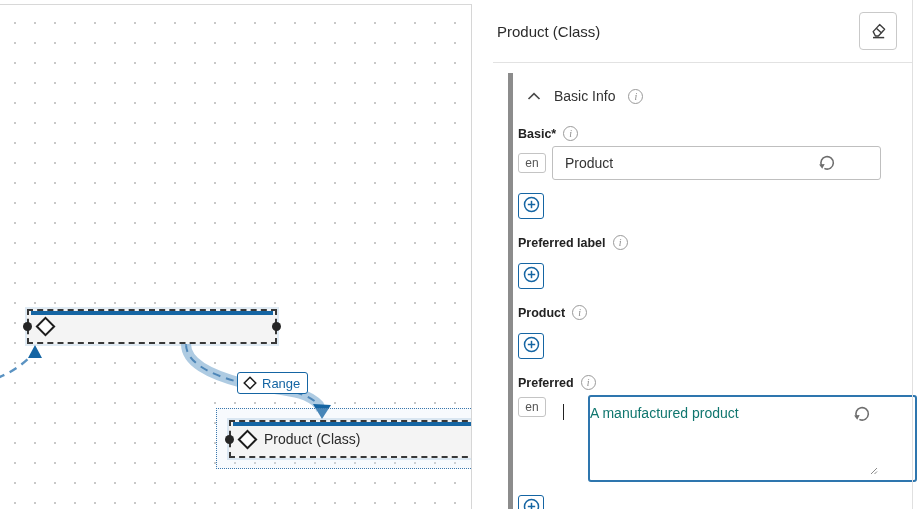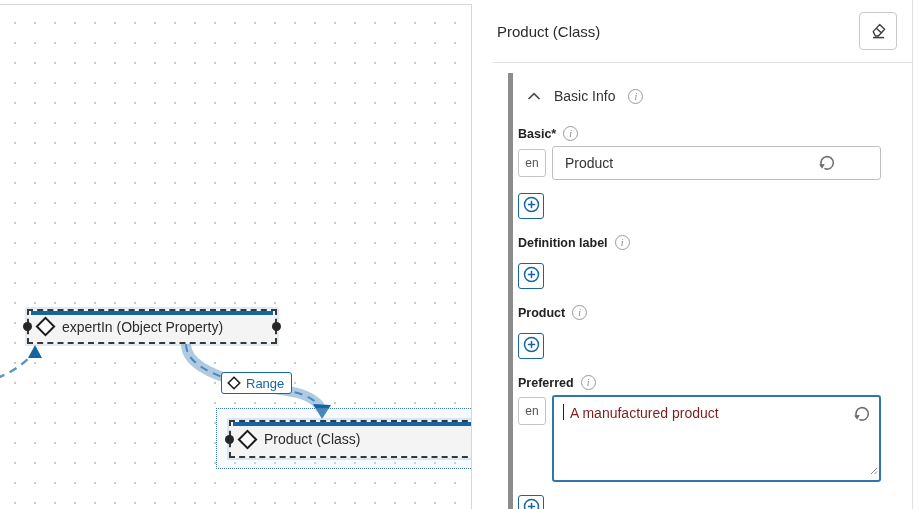--- a/index.html
+++ b/index.html
@@ -30,21 +30,21 @@
 
   #node-expertin { left:27px; top:304px; width:250px; }
 
   #product-selection {
     position:absolute; left:216px; top:403px; width:275px; height:61px;
     border:1px dotted #3a77ad; background:rgba(222,235,246,0.25);
   }
   #node-product { left:12px; top:11px; width:249px; height:38px; position:absolute; }
 
   .edge-label-box {
-    position:absolute; left:221px; top:367px; height:22px;
+    position:absolute; left:237px; top:367px; height:22px;
     background:#fff; border:1.5px solid #1565a3; border-radius:3px;
     display:flex; align-items:center; gap:5px; padding:0 7px 0 5px;
   }
   .edge-label-text { font-size:13px; color:#1565a3; }
 
   .diamond-icon svg { display:block; }
 
   
   #panel { position:absolute; left:493px; top:0; width:419px; height:509px; background:#fff; }
   #window-right-line { position:absolute; left:912px; top:0; width:1px; height:509px; background:#e0e0e0; }
@@ -68,38 +68,38 @@
   .info-icon {
     width:15px; height:15px; border:1px solid #9a9a9a; border-radius:50%;
     color:#8a8a8a; font-size:10px; font-family:"Liberation Serif", serif; font-style:italic;
     display:inline-flex; align-items:center; justify-content:center; flex:0 0 auto;
   }
   .field-label-row { display:flex; align-items:center; gap:7px; margin-top:16px; height:15px; }
   .field-label { font-size:12.5px; font-weight:bold; color:#222; }
 
   .value-row { display:flex; gap:6px; margin-top:5px; align-items:center; }
   .lang-box {
-    width:28px; height:28px; border:1px solid #c4c4c4; border-radius:3px;
+    width:28px; height:20px; border:1px solid #c4c4c4; border-radius:3px;
     display:flex; align-items:center; justify-content:center;
     font-size:12px; color:#555; background:#fff; flex:0 0 auto;
   }
   .text-input {
     width:329px; height:34px; border:1px solid #bfbfbf; border-radius:3px;
     font-family:"Liberation Sans", sans-serif; font-size:14px; color:#333;
     padding:0 34px 0 12px; outline:none; background:#fff;
   }
   .input-wrap { position:relative; width:294px; }
   .undo-icon { position:absolute; right:9px; top:50%; margin-top:-10px; width:20px; height:20px; }
 
   .value-row.textarea-row { align-items:flex-start; }
   .ta-wrap { position:relative; width:329px; height:87px; }
   .text-area {
     width:329px; height:87px; border:2px solid #2e76ae; border-radius:3px;
-    font-family:"Liberation Sans", sans-serif; font-size:14px; color:#7f1d1d;
-    padding:7px 34px 7px 16px; resize:none; outline:none; background:#fff; line-height:18px;
+    font-family:"Liberation Sans", sans-serif; font-size:14px; color:#0f766e;
+    padding:7px 34px 7px 0; resize:none; outline:none; background:#fff; line-height:18px;margin-left:36px;
   }
   .ta-undo { top:9px; margin-top:0; }
   .caret { position:absolute; left:11px; top:9px; width:1px; height:16px; background:#222; }
   .resize-grip { position:absolute; right:3px; bottom:3px; }
 
   .add-btn {
     margin-top:13px; width:26px; height:26px; background:#fff;
     border:1.5px solid #1565a3; border-radius:3px;
     display:flex; align-items:center; justify-content:center; cursor:pointer;
   }
@@ -122,21 +122,20 @@
     </svg>
 
     <div class="node" id="node-expertin">
       <span class="handle left"></span>
       <span class="handle right"></span>
       <span class="diamond-icon">
         <svg width="21" height="21" viewBox="0 0 20 20">
             <path d="M10 1.8 L18.2 10 L10 18.2 L1.8 10 Z" fill="#fdfdfd" stroke="#1c1c1c" stroke-width="1.9"></path>
           </svg>
       </span>
-      <span class="node-label">expertIn (Object Property)</span>
     </div>
 
     <div id="product-selection">
       <div class="node" id="node-product">
         <span class="handle left"></span>
 
         <span class="diamond-icon">
           <svg width="21" height="21" viewBox="0 0 20 20">
               <path d="M10 1.8 L18.2 10 L10 18.2 L1.8 10 Z" fill="#fdfdfd" stroke="#1c1c1c" stroke-width="1.9"></path>
             </svg>
@@ -203,21 +202,21 @@
         <span>
           <svg width="17" height="17" viewBox="0 0 17 17">
             <circle cx="8.5" cy="8.5" r="7" fill="none" stroke="#1565a3" stroke-width="1.5"></circle>
             <line x1="8.5" y1="4.8" x2="8.5" y2="12.2" stroke="#1565a3" stroke-width="1.5"></line>
             <line x1="4.8" y1="8.5" x2="12.2" y2="8.5" stroke="#1565a3" stroke-width="1.5"></line>
           </svg>
         </span>
       </button>
 
       <div class="field-label-row">
-        <span class="field-label">Definition label</span>
+        <span class="field-label">Preferred label</span>
         <span class="info-icon">i</span>
       </div>
       <button class="add-btn">
         <span>
           <svg width="17" height="17" viewBox="0 0 17 17">
             <circle cx="8.5" cy="8.5" r="7" fill="none" stroke="#1565a3" stroke-width="1.5"></circle>
             <line x1="8.5" y1="4.8" x2="8.5" y2="12.2" stroke="#1565a3" stroke-width="1.5"></line>
             <line x1="4.8" y1="8.5" x2="12.2" y2="8.5" stroke="#1565a3" stroke-width="1.5"></line>
           </svg>
         </span>

